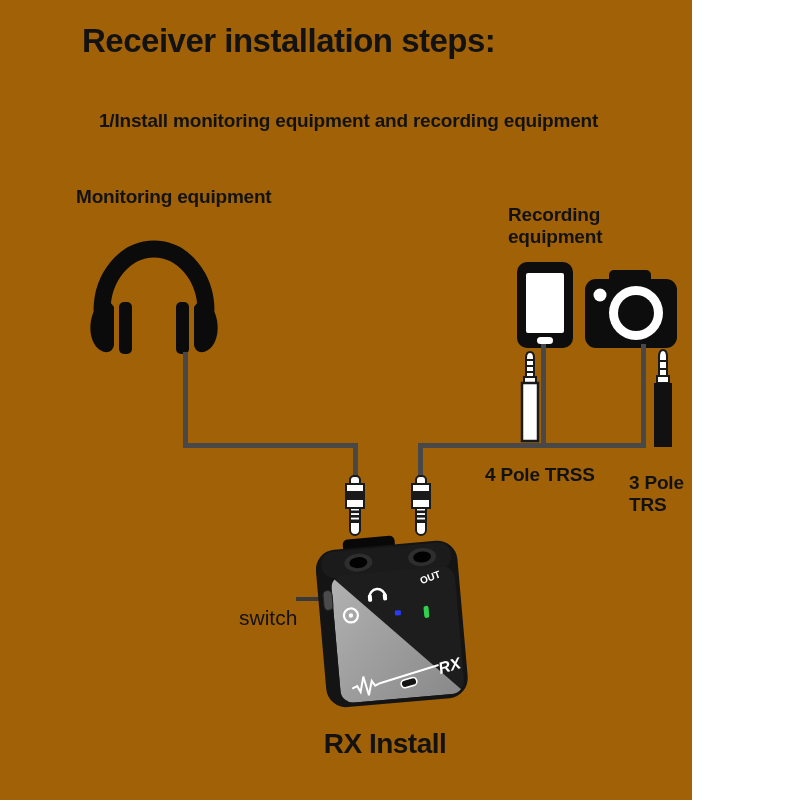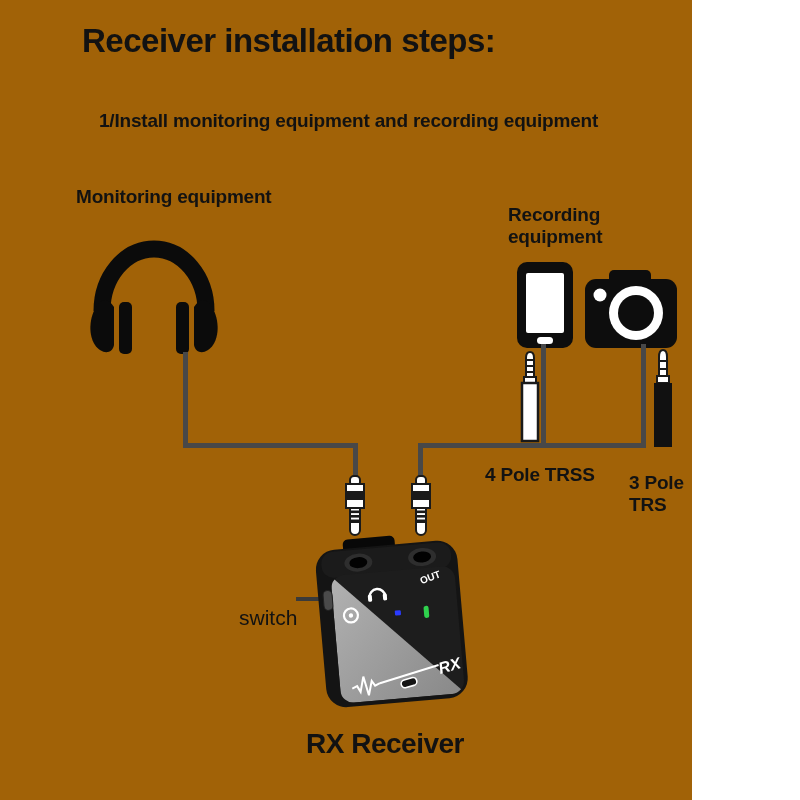--- a/index.html
+++ b/index.html
@@ -154,15 +154,15 @@
       <path d="M52,152 l5,-2 l3,6 l4,-15 l4,19 l4,-14 l3,5 l5,-2" fill="none" stroke="#ffffff" stroke-width="2"></path>
       <line x1="80" y1="149" x2="140" y2="136" stroke="#ffffff" stroke-width="2"></line>
       <text x="141" y="145" font-size="16" font-weight="bold" font-style="italic" fill="#ffffff" transform="rotate(-11 141 145)">RX</text>
       <rect x="101" y="147" width="16" height="8" rx="4" fill="#141414" stroke="#ffffff" stroke-width="1.6" transform="rotate(-11 109 151)"></rect>
 
       <rect x="31" y="52" width="9" height="20" rx="4.5" fill="#4a4a4a" stroke="#222222" stroke-width="1"></rect>
     </g>
   </svg>
 
   <div class="abs switch-label">switch</div>
-  <div class="abs caption">RX Receiver</div>
+  <div class="abs caption">RX Install</div>
 
 </div>
 
 </body></html>

